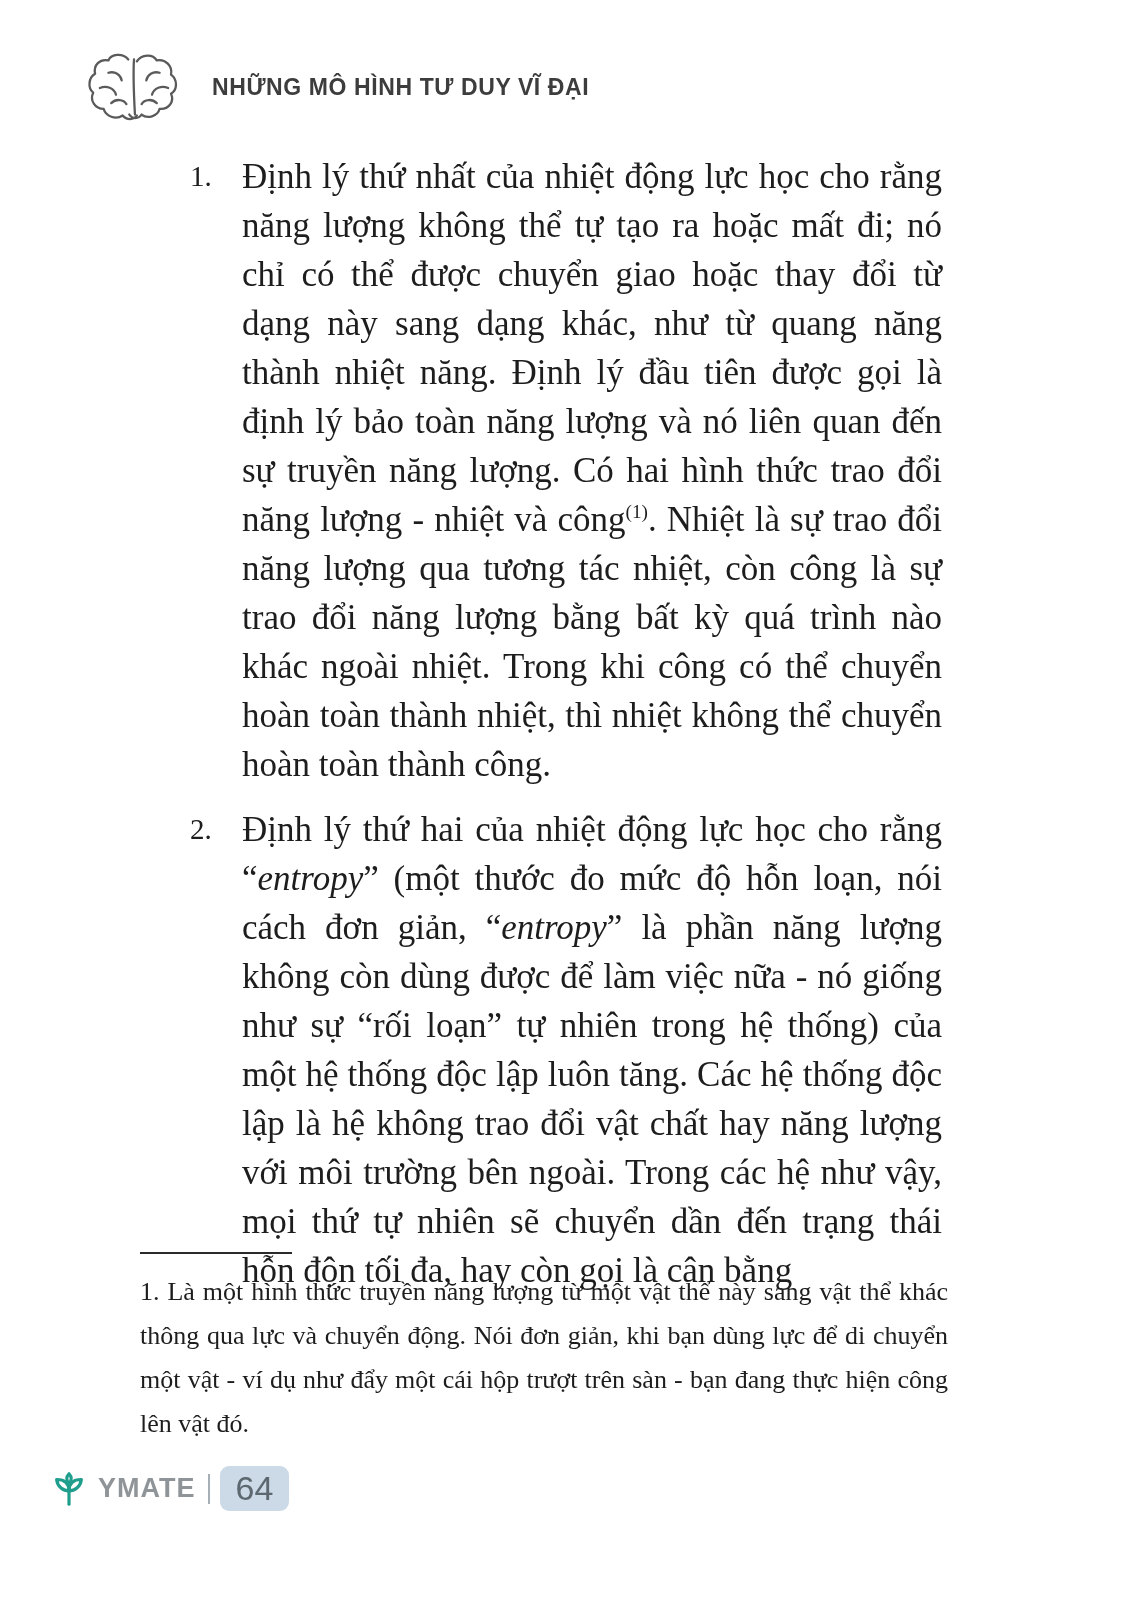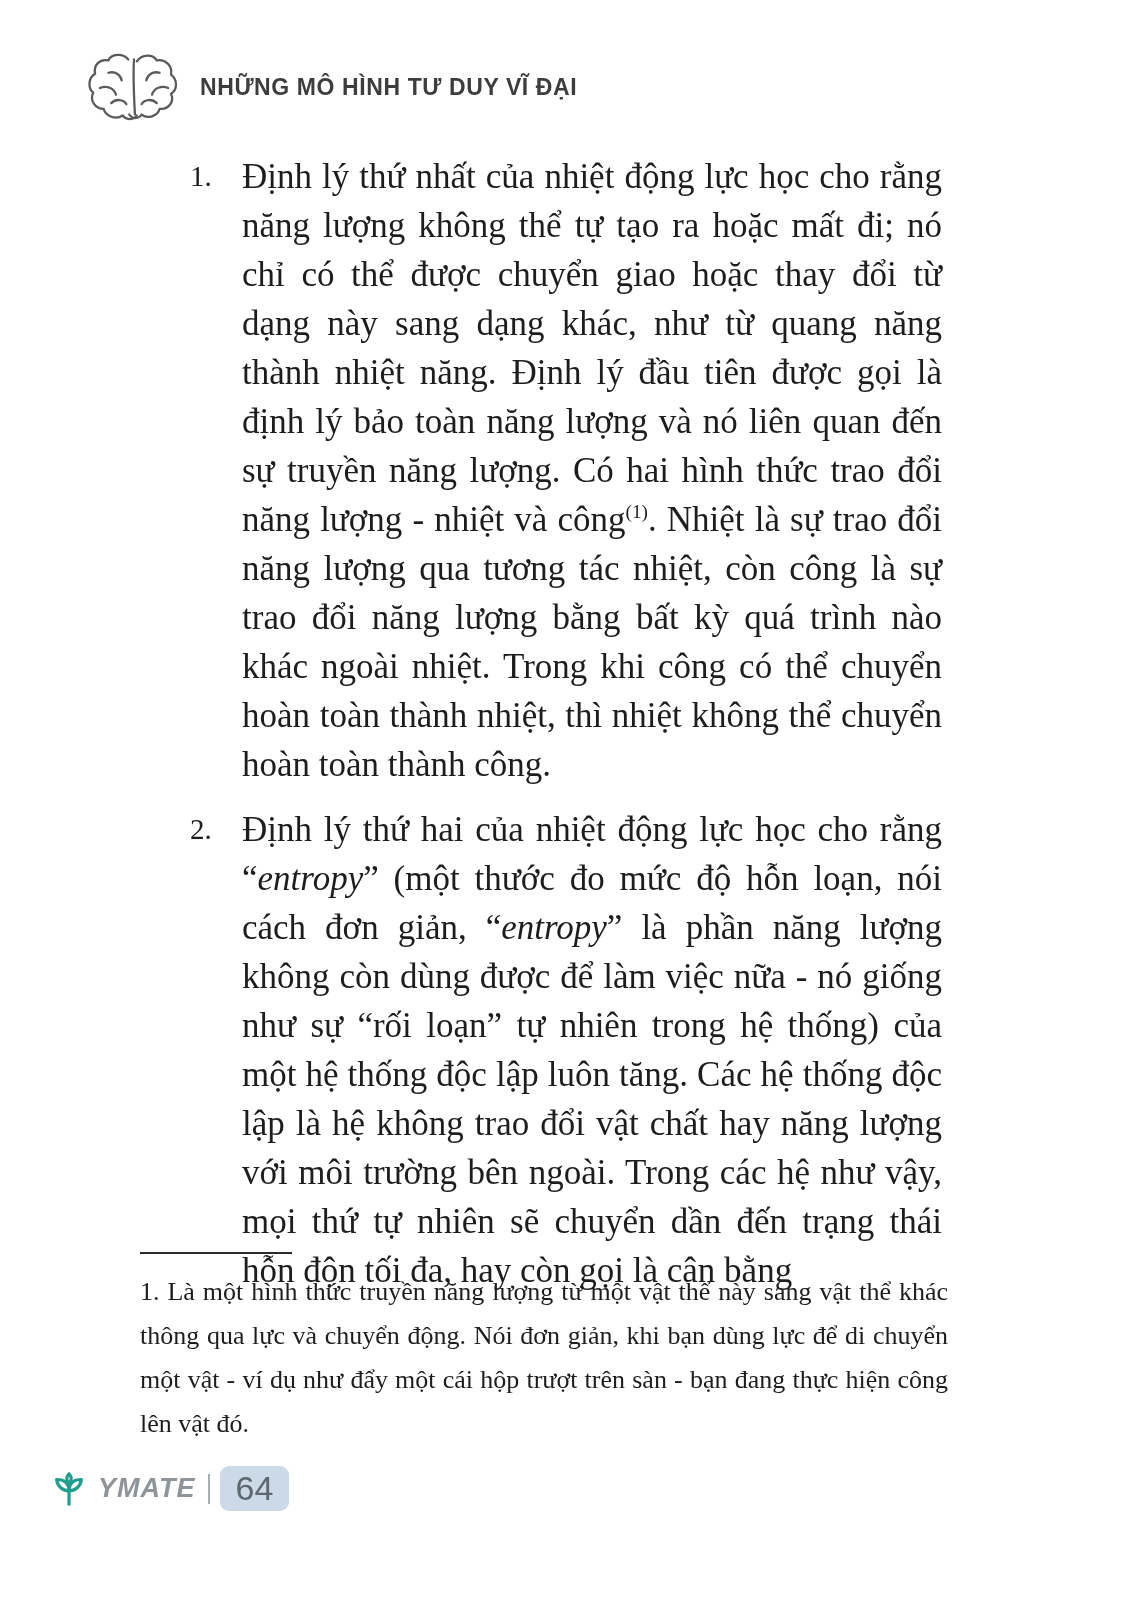--- a/index.html
+++ b/index.html
@@ -2,21 +2,21 @@
 <html><head>
 <meta charset="utf-8">
 <style>
   html,body{margin:0;padding:0}
   body{
     width:1142px;height:1615px;background:#ffffff;
     font-family:"Liberation Serif",serif;color:#1d1d1d;
     position:relative;overflow:hidden;
   }
   
-  .header{position:absolute;top:50px;left:86px;display:flex;align-items:center;gap:18px}
+  .header{position:absolute;top:50px;left:86px;display:flex;align-items:center;gap:30px}
   .brain{width:96px;height:74px;flex:none}
   .header-title{
     font-family:"Liberation Sans",sans-serif;font-weight:700;
     font-size:23px;color:#3d3d3d;letter-spacing:0.6px;
   }
   
   .content{position:absolute;top:152px;left:190px;width:752px}
   .list-item{display:flex;margin-bottom:16px}
   .num{width:52px;flex:none;font-size:29px;line-height:49px}
   .para{flex:1;font-size:35px;line-height:49px;text-align:justify;text-justify:inter-word}
@@ -24,21 +24,21 @@
   .para sup{font-size:0.55em;line-height:0;vertical-align:super}
   
   .footnote{position:absolute;top:1252px;left:140px;width:808px}
   .fn-rule{width:152px;border:none;border-top:2px solid #2a2a2a;margin:0 0 16px 0}
   .fn-text{font-size:26px;line-height:44px;text-align:justify;text-justify:inter-word}
   
   .footer{position:absolute;top:1466px;left:50px;display:flex;align-items:center}
   .ymate-icon{width:38px;height:38px;margin-right:10px;flex:none}
   .brand{
     font-family:"Liberation Sans",sans-serif;font-weight:700;
-    font-size:27px;color:#8f9499;letter-spacing:1px;margin-right:12px;font-style:italic;
+    font-size:27px;color:#8f9499;letter-spacing:1px;margin-right:12px;
   }
   .sep{width:2px;height:30px;background:#a6aeb6;margin-right:10px}
   .page-pill{
     background:#ccd9e6;border-radius:9px;padding:3px 16px;
     font-family:"Liberation Sans",sans-serif;font-size:34px;color:#5c6770;
   }
 </style>
 </head>
 <body>
 

